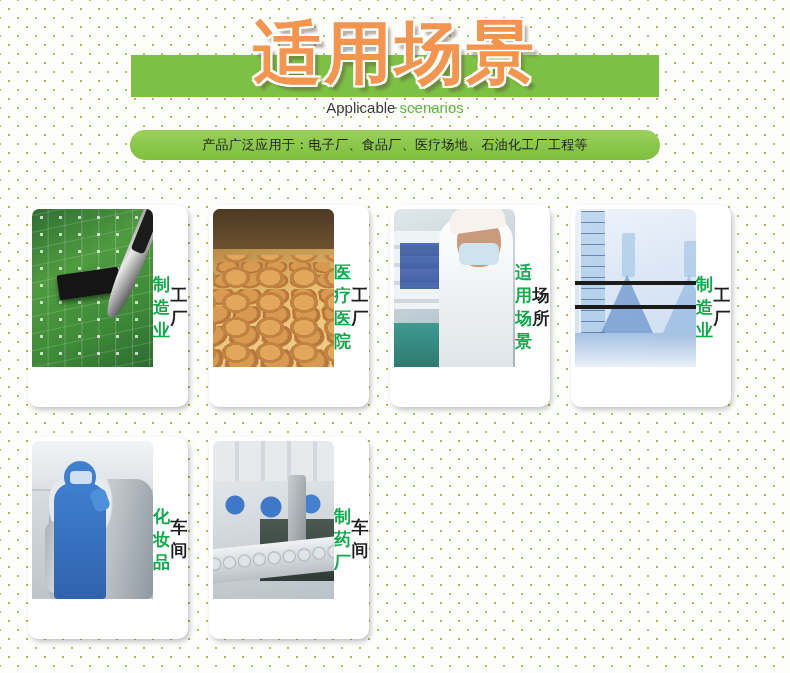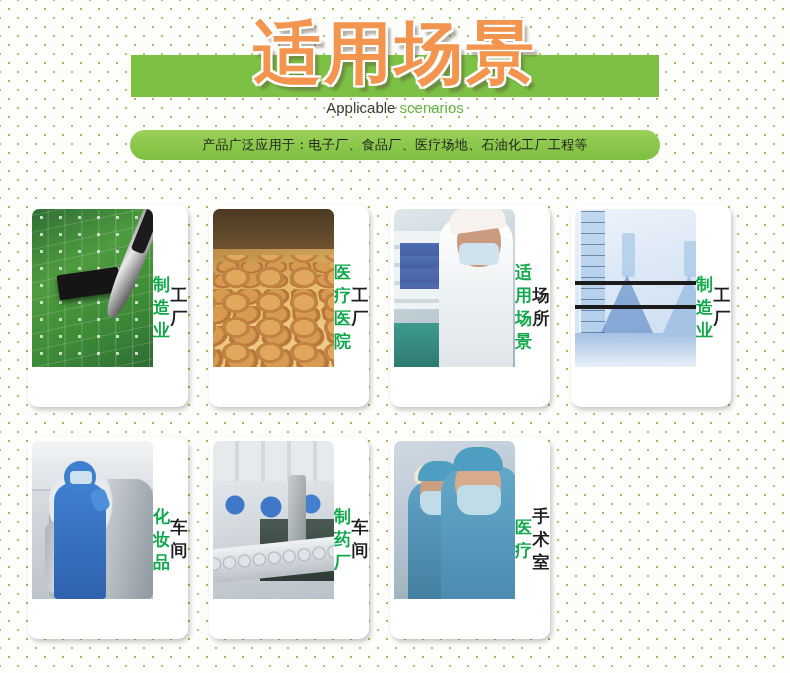--- a/index.html
+++ b/index.html
@@ -537,36 +537,15 @@
             <div class="pharma-col"></div>
           <div class="pharma-belt"></div>
         </div>
       </div>
       <div class="card-label">
         <span class="g">制药厂</span>
           <span class="d">车间</span>
       </div>
     </div>
 
-    <div class="card">
-      <div class="card-photo">
-        <div class="ph surg">
-          <div class="surg-light"></div>
-            <div class="surg-light2"></div>
-          <div class="surg-p2"></div>
-            <div class="surg-head2"></div>
-            <div class="surg-cap2"></div>
-            <div class="surg-mask2"></div>
-          <div class="surg-hands"></div>
-          <div class="surg-p1"></div>
-            <div class="surg-head1"></div>
-            <div class="surg-cap1"></div>
-            <div class="surg-mask1"></div>
-        </div>
-      </div>
-      <div class="card-label">
-        <span class="g">医疗</span>
-          <span class="d">手术室</span>
-      </div>
-    </div>
 
   </div>
 </div>
 
 </body></html>

